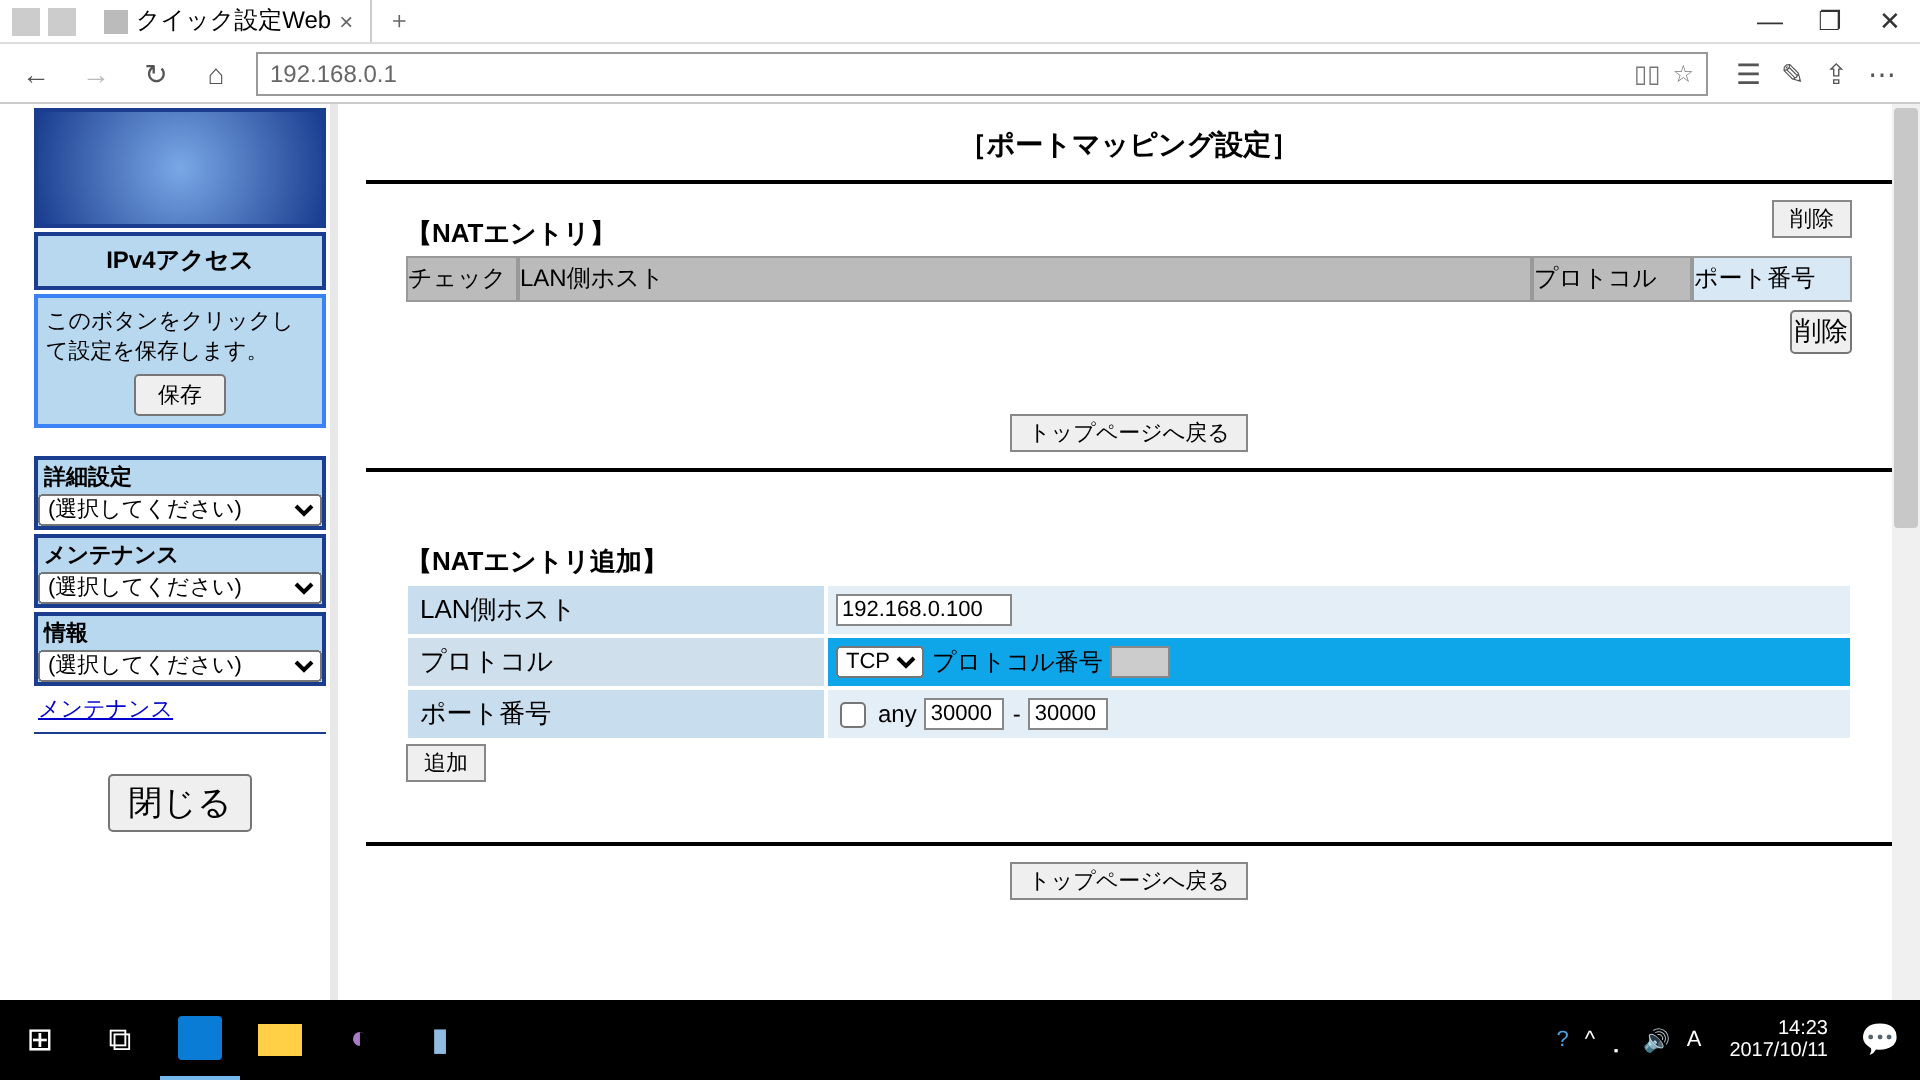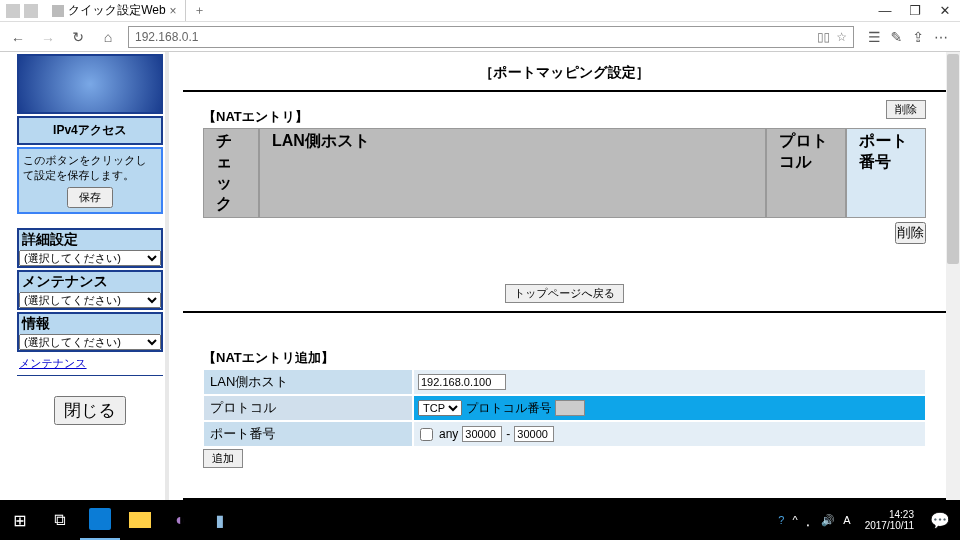--- a/index.html
+++ b/index.html
@@ -24,44 +24,44 @@
 
 
 .content { display: flex; height: 448px; }
 .sidebar { width: 150px; background: #fff; padding: 2px; margin-left: 15px; }
 .logo { width: 146px; height: 60px; background: radial-gradient(circle at 50% 50%, #7aa8e6, #1a3d8f); border: 2px solid #1a3d8f; }
 .ipv4 { background: #b8d8f0; border: 2px solid #1a3d8f; text-align: center; padding: 4px 0; margin: 2px 0; font-size: 12px; font-weight: bold; }
 .savebox { background: #b8d8f0; border: 2px solid #3b82f6; padding: 4px; margin: 2px 0; font-size: 11px; }
 .savebox .btn-row { text-align: center; margin-top: 4px; }
 .savebox button { font-size: 11px; padding: 1px 10px; }
 .menubox { background: #b8d8f0; border: 2px solid #1a3d8f; margin: 2px 0; }
-.menubox .label { font-size: 14px; padding: 1px 3px; font-weight: bold; }
+.menubox .label { font-size: 11px; padding: 1px 3px; font-weight: bold; }
 .menubox select { width: 100%; font-size: 11px; }
 .menulink { color: #00c; text-decoration: underline; font-size: 11px; padding: 2px; display: inline-block; }
 .sidebar .separator { height: 1px; background: #1a3d8f; margin: 2px 0; }
 .closebtn-row { text-align: center; margin-top: 20px; }
 .closebtn-row button { font-size: 17px; padding: 1px 8px; }
 
 .main { flex: 1; padding: 8px 14px; overflow-y: hidden; border-left: 4px solid #e8e8e8; position: relative; }
 .page-title { font-weight: bold; font-size: 14px; text-align: center; margin: 4px 0 6px; }
 .hr { border-top: 2px solid #000; margin: 8px 0; }
 
 .section-h { font-weight: bold; font-size: 13px; margin: 8px 0 2px 20px; display: inline-block; }
 .del-btn-right { float: right; margin-right: 20px; }
 .del-btn-right button, .center-btn button, .add-btn button { font-size: 11px; padding: 1px 8px; background: #efefef; border: 1px solid #888; }
 
 .table-hdr { display: flex; margin: 0 20px; }
-.table-hdr div { background: #bbb; padding: 2px 12px; border: 1px solid #999; font-size: 16px; font-weight: bold; }
+.table-hdr div { background: #bbb; padding: 2px 0; border: 1px solid #999; font-size: 12px; }
 .th-check { width: 56px; }
 .th-lan { flex: 1; }
 .th-proto { width: 80px; }
 .th-port { width: 80px; background: #d8e8f4 !important; }
 
 .del-row2 { text-align: right; margin: 4px 20px 0 0; }
-.center-btn { text-align: center; margin: 40px 0 8px; }
+.center-btn { text-align: center; margin: 30px 0 8px; }
 
 .form-table { margin: 0 20px; }
 .form-row { display: flex; }
 .form-row .lbl { width: 210px; background: #c8deee; padding: 3px 6px; font-size: 13px; border: 1px solid #fff; }
 .form-row .val { flex: 1; background: #e4eef6; padding: 2px 4px; border: 1px solid #fff; display: flex; align-items: center; gap: 4px; font-size: 12px; }
 .form-row .lbl.alt { background: #d0dfec; }
 .form-row .val.alt { background: #0ea5e9; }
 .form-row input[type=text] { font-size: 11px; padding: 1px 2px; border: 1px solid #888; }
 .form-row select { font-size: 11px; }
 .form-row input[type=checkbox] { margin: 0 2px; }

